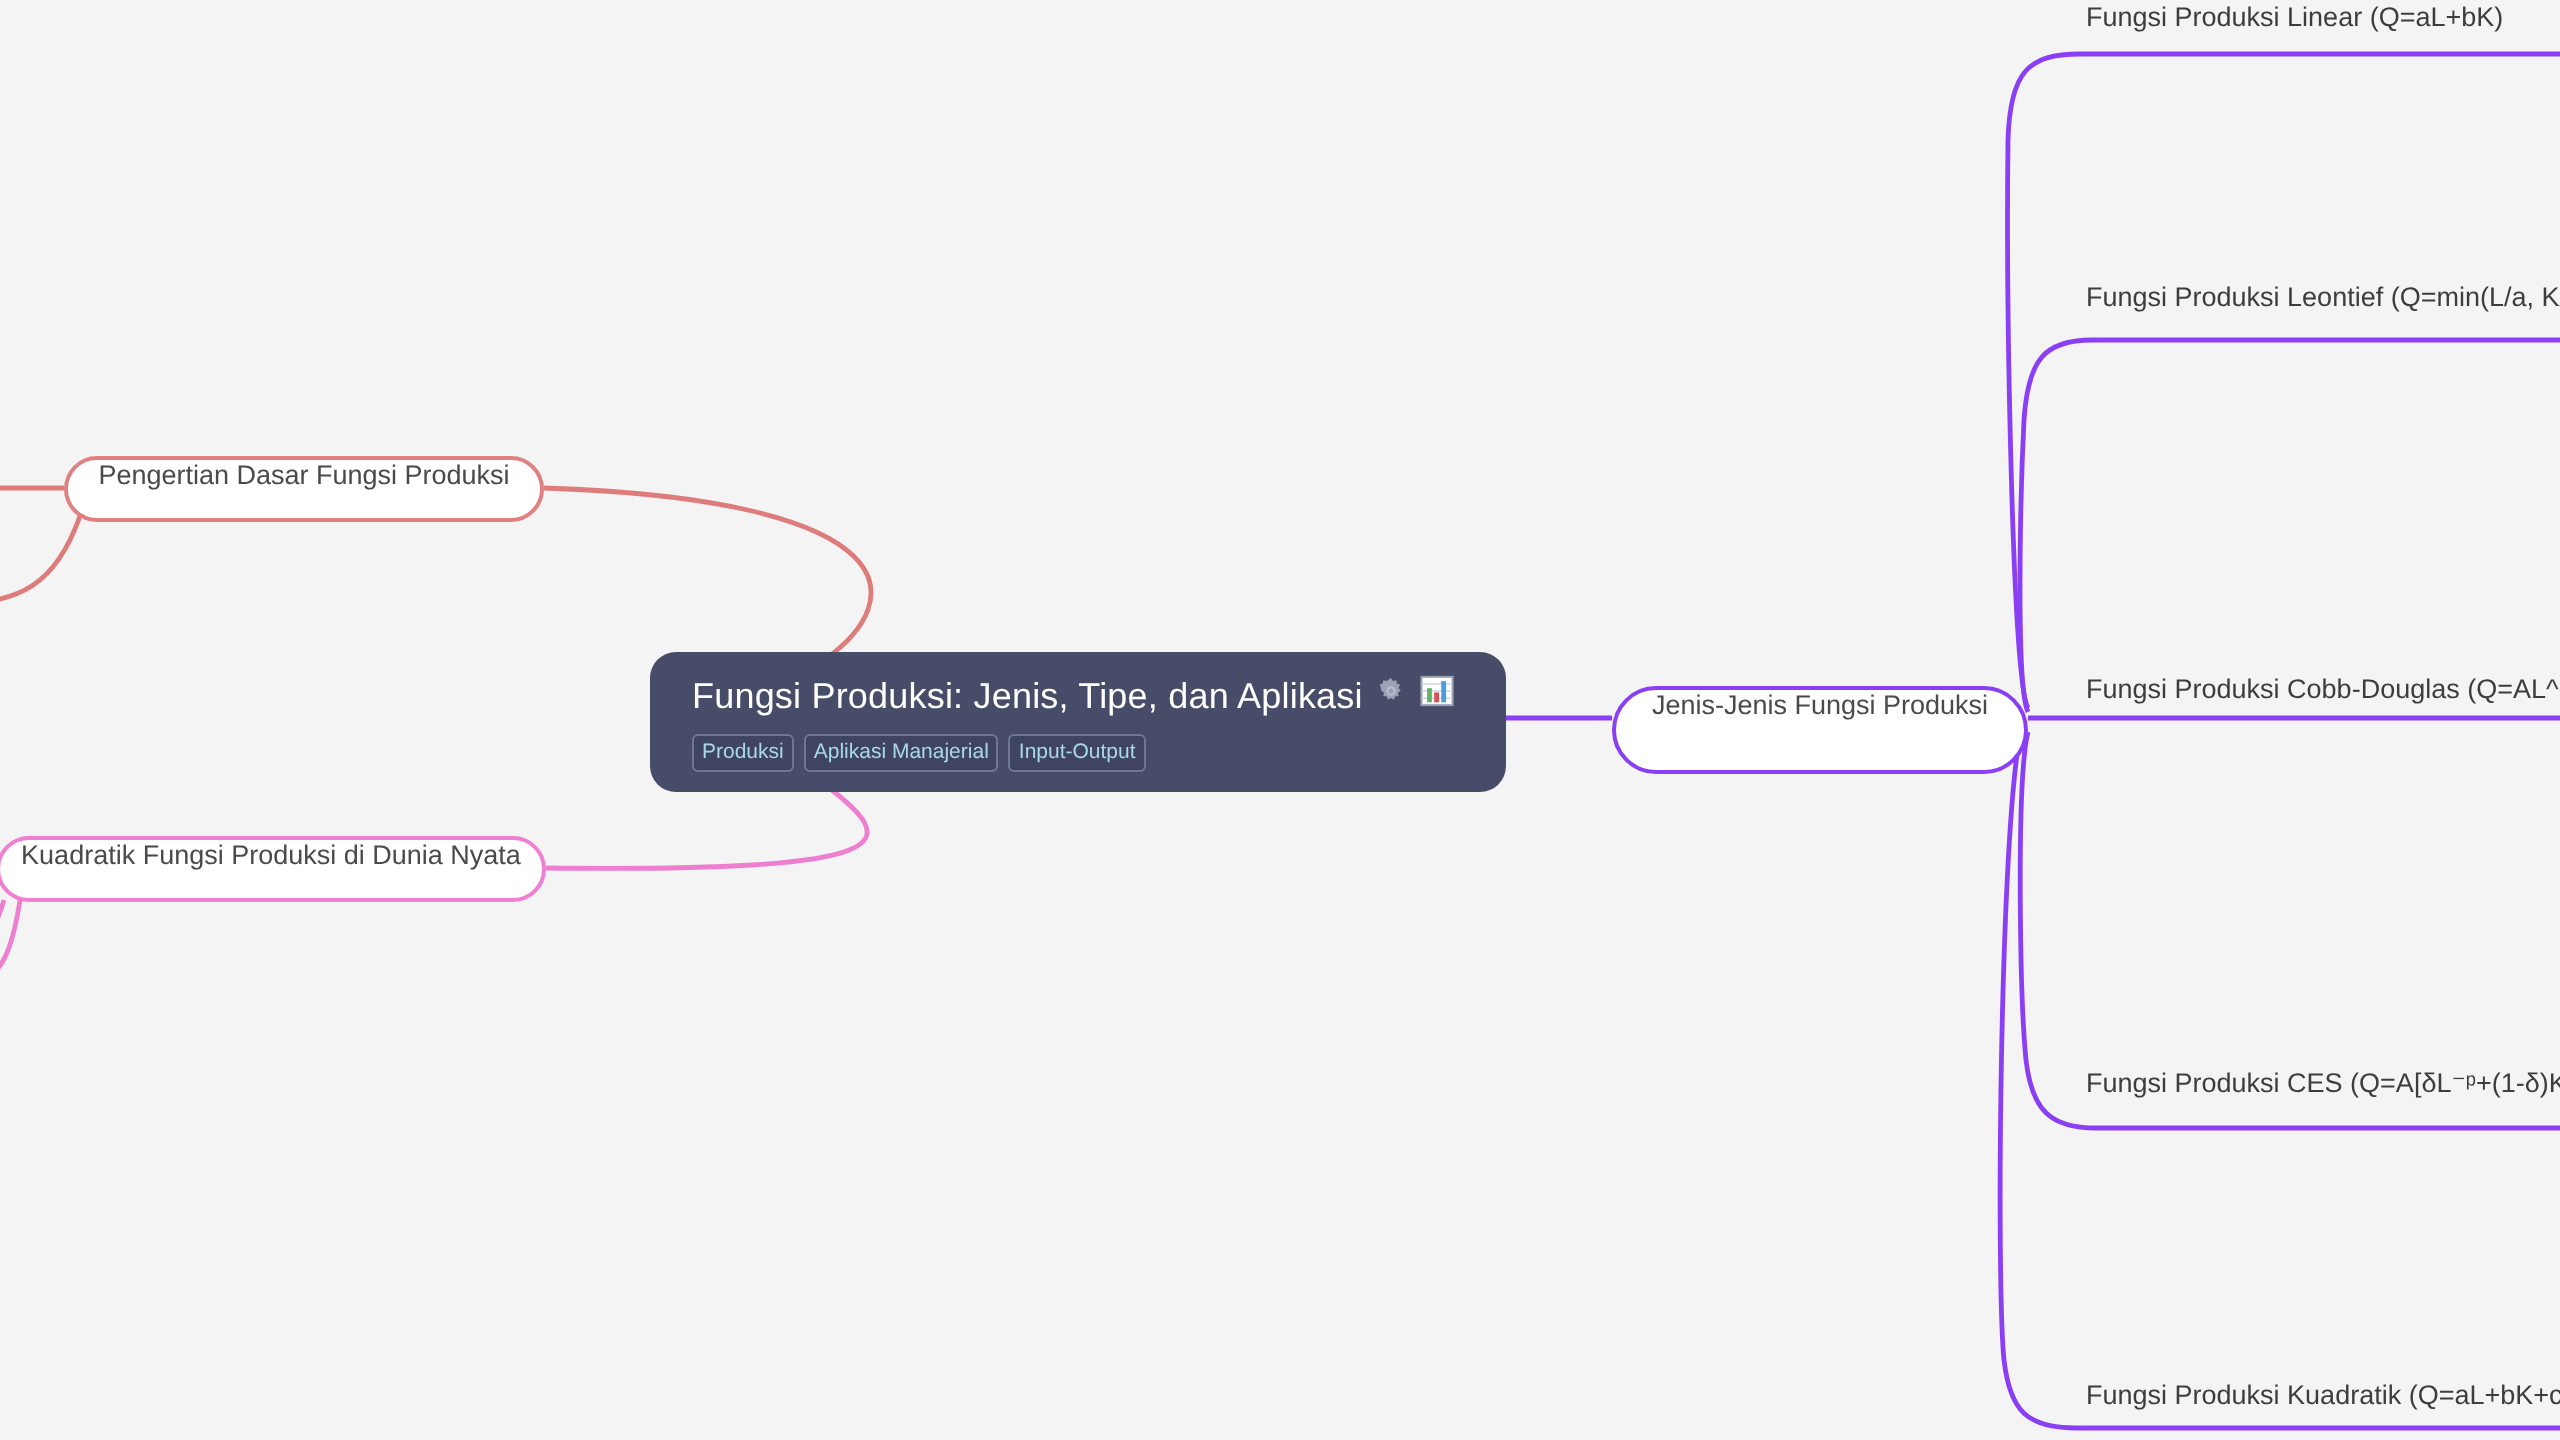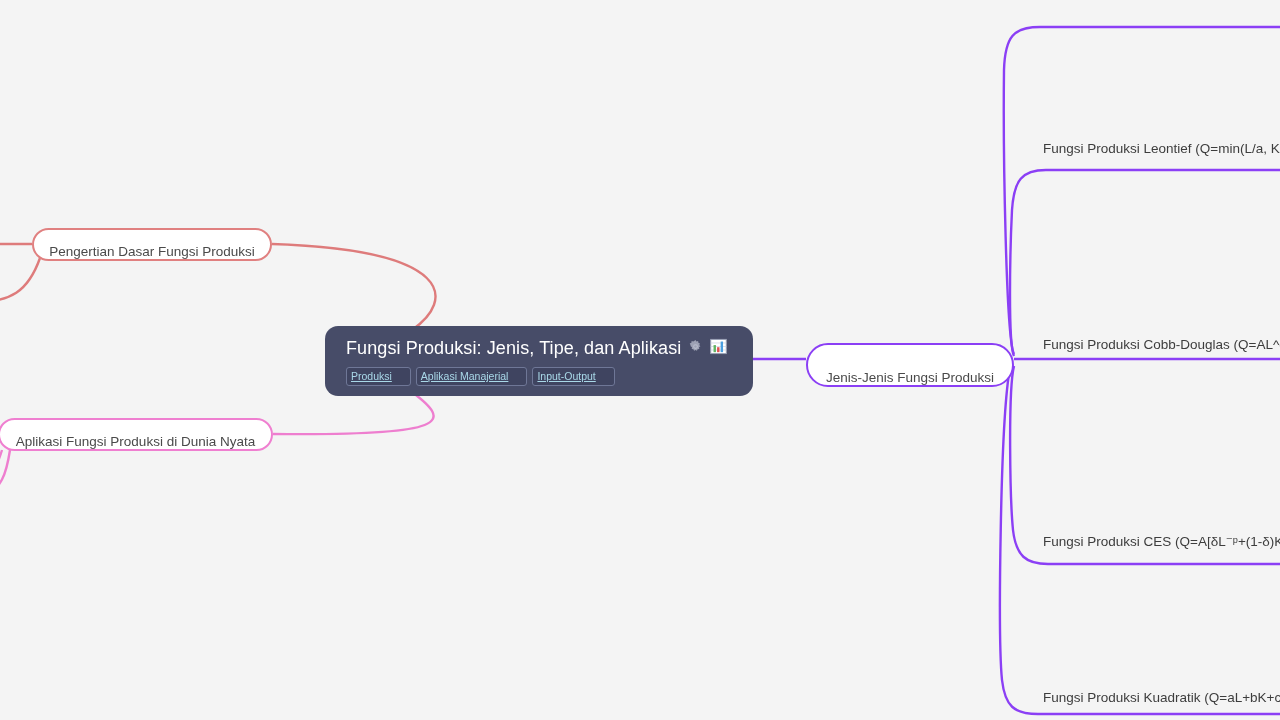--- a/index.html
+++ b/index.html
@@ -61,33 +61,32 @@
     margin-top: 7px;
   }
   .tag {
     background: #3f4considered;
     background: #3f4460;
     border: 1px solid #6f7797;
     border-radius: 3px;
     color: #a9d8e8;
     font-size: 10.5px;
     line-height: 12px;
-    padding: 2px 18px 3px 4px;
-    white-space: nowrap;
-    text-decoration: underline;
+    padding: 2px 4px 3px 4px;
+    white-space: nowrap;
   }
 
   
   .pill {
     position: absolute;
     background: #ffffff;
     box-sizing: border-box;
     border-radius: 999px;
     display: flex;
-    align-items: flex-end;
+    align-items: flex-start;
     justify-content: center;
     white-space: nowrap;
     color: #4a4a4a;
     font-size: 13.5px;
   }
   .pill-red {
     border: 2px solid #e08080;
   }
   .pill-pink {
     border: 2px solid #ef7fd0;
@@ -176,27 +175,28 @@
       <span class="tag">Aplikasi Manajerial</span>
       <span class="tag">Input-Output</span>
     </div>
   </div>
 
   <div class="pill pill-red" id="node-pengertian">
     <span>Pengertian Dasar Fungsi Produksi</span>
   </div>
 
   <div class="pill pill-pink" id="node-aplikasi">
-    <span>Aplikasi Fungsi Produksi di Dunia Nyata</span>
+    <span>Kuadratik Fungsi Produksi di Dunia Nyata</span>
   </div>
 
   <div class="pill pill-purple" id="node-jenis">
     <span>Jenis-Jenis Fungsi Produksi</span>
   </div>
 
+  <div class="leaf" style="left:1043px; top:0px;">Fungsi Produksi Linear (Q=aL+bK)</div>
 
   <div class="leaf" style="left:1043px; top:140px;">Fungsi Produksi Leontief (Q=min(L/a, K/</div>
 
   <div class="leaf" style="left:1043px; top:336px;">Fungsi Produksi Cobb-Douglas (Q=AL^α</div>
 
   <div class="leaf" style="left:1043px; top:533px;">Fungsi Produksi CES (Q=A[δL⁻ᵖ+(1-δ)K⁻</div>
 
   <div class="leaf" style="left:1043px; top:689px;">Fungsi Produksi Kuadratik (Q=aL+bK+cL</div>
 
 </div>

